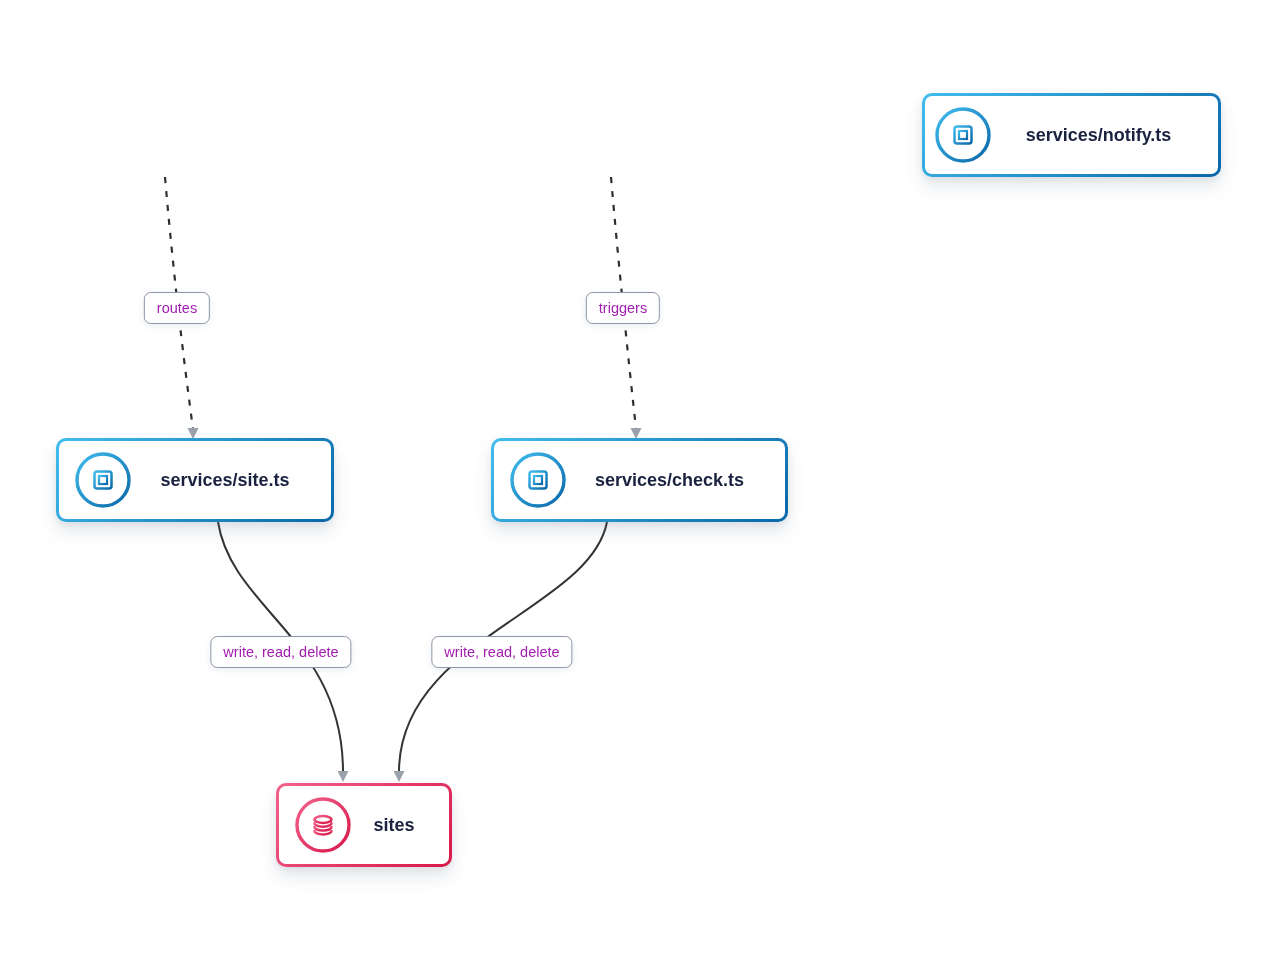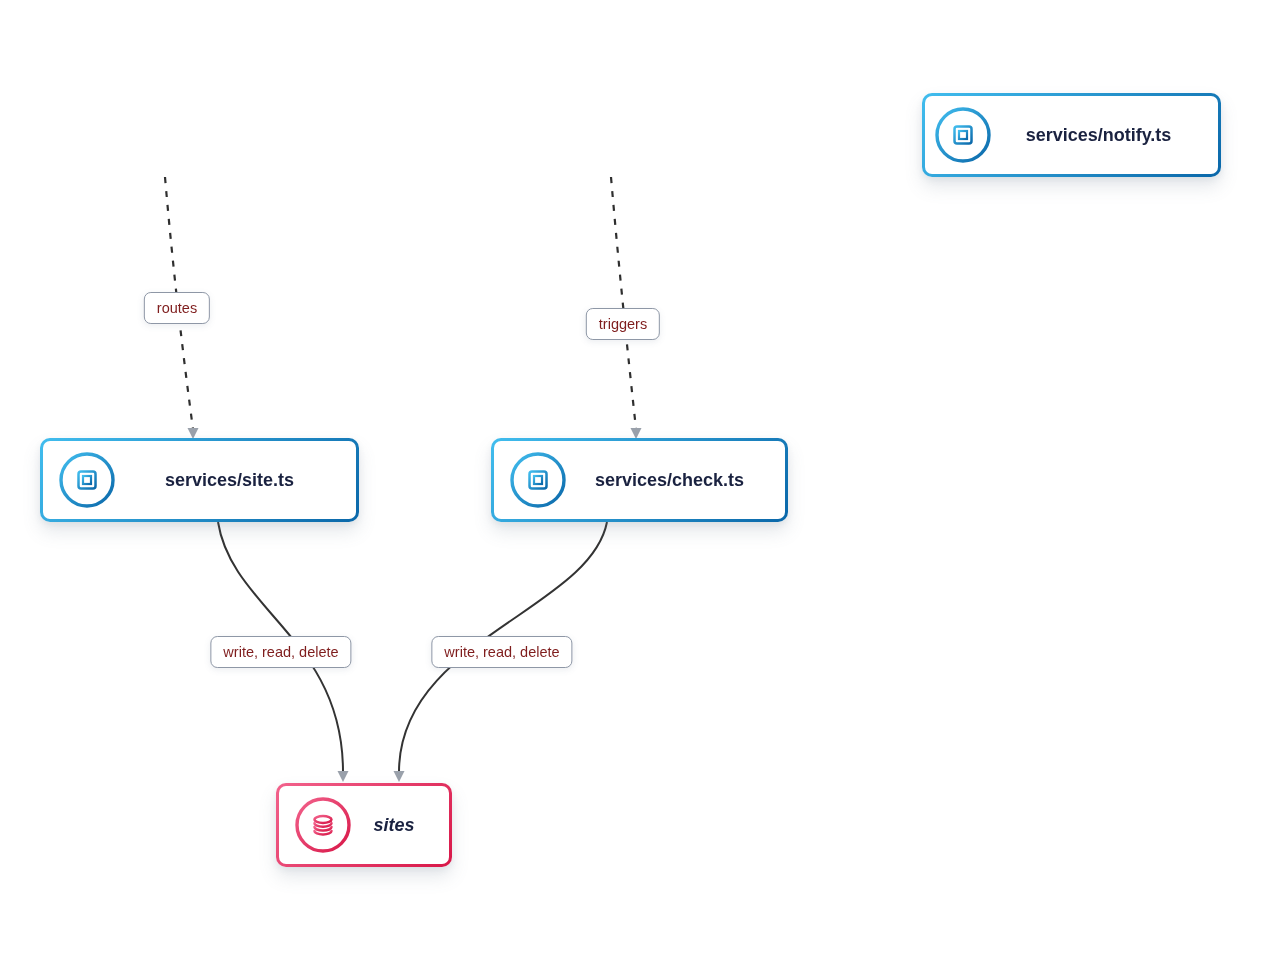--- a/index.html
+++ b/index.html
@@ -25,21 +25,21 @@
   .icon-wrap { width:60px; height:60px; flex:0 0 60px; }
   .icon-wrap svg { display:block; }
   .node-label {
     flex:1; text-align:center; font-size:18px; font-weight:600;
     color:#1a2240; padding:0 10px; white-space:nowrap;
   }
 
   .edge-label {
     position:absolute; transform:translate(-50%,-50%);
     background:#ffffff; border:1.6px solid #8e97a6; border-radius:7px;
-    padding:7px 12px; font-size:14.5px; font-weight:500; color:#7f1d1d;
+    padding:7px 12px; font-size:14.5px; font-weight:500; color:#a21caf;
     box-shadow:0 2px 6px rgba(100,116,139,.12); white-space:nowrap;
   }
 </style>
 </head>
 <body>
 
 <div class="canvas">
 
   <svg class="edges-svg" viewBox="0 0 1280 960">
     <path d="M165,177 C173,270 183,355 193,429" fill="none" stroke="#2f2f2f" stroke-width="2.2" stroke-dasharray="6 8"></path>
@@ -87,21 +87,21 @@
               <line x1="38.5" y1="28.1" x2="42.5" y2="28.1"></line>
               <line x1="38.5" y1="31.9" x2="42.5" y2="31.9"></line>
               <line x1="38.5" y1="35.6" x2="42.5" y2="35.6"></line>
           </g>
         </g>
       </svg>
     </span>
     <span class="node-label">services/notify.ts</span>
   </div>
 
-  <div class="node node-service" style="left:40px; top:438px; width:319px;align-items:center;">
+  <div class="node node-service" style="left:56px; top:438px; width:278px;align-items:center;">
     <span class="icon-wrap">
       <svg width="60" height="60" viewBox="0 0 60 60">
         <defs>
             <linearGradient id="g-svc2" x1="0" y1="0" x2="1" y2="1">
           <stop offset="0" stop-color="#41bdee"></stop>
               <stop offset="1" stop-color="#0a67a9"></stop>
         </linearGradient>
           </defs>
         <g fill="none" stroke="url(#g-svc2)" stroke-linecap="round">
           <circle cx="30" cy="30" r="26" stroke-width="3.4"></circle>
@@ -161,21 +161,21 @@
               <line x1="38.5" y1="28.1" x2="42.5" y2="28.1"></line>
               <line x1="38.5" y1="31.9" x2="42.5" y2="31.9"></line>
               <line x1="38.5" y1="35.6" x2="42.5" y2="35.6"></line>
           </g>
         </g>
       </svg>
     </span>
     <span class="node-label">services/check.ts</span>
   </div>
 
-  <div class="node node-red" style="left:276px; top:783px; width:176px;font-style:italic;">
+  <div class="node node-red" style="left:276px; top:783px; width:176px;">
     <span class="icon-wrap">
       <svg width="60" height="60" viewBox="0 0 60 60">
         <defs>
             <linearGradient id="g-red" x1="0" y1="0" x2="1" y2="1">
           <stop offset="0" stop-color="#f2628c"></stop>
               <stop offset="1" stop-color="#d81748"></stop>
         </linearGradient>
           </defs>
         <g fill="none" stroke="url(#g-red)" stroke-linecap="round">
           <circle cx="30" cy="30" r="26" stroke-width="3.4"></circle>
@@ -187,17 +187,17 @@
             <path d="M21.5,32.1 C21.5,34 25.3,35.5 30,35.5 C34.7,35.5 38.5,34 38.5,32.1"></path>
             <path d="M21.5,36 C21.5,37.9 25.3,39.4 30,39.4 C34.7,39.4 38.5,37.9 38.5,36"></path>
           </g>
         </g>
       </svg>
     </span>
     <span class="node-label">sites</span>
   </div>
 
   <div class="edge-label" style="left:177px; top:308px;">routes</div>
-  <div class="edge-label" style="left:623px; top:324px;">triggers</div>
+  <div class="edge-label" style="left:623px; top:308px;">triggers</div>
   <div class="edge-label" style="left:281px; top:652px;">write, read, delete</div>
   <div class="edge-label" style="left:502px; top:652px;">write, read, delete</div>
 
 </div>
 
 </body></html>

